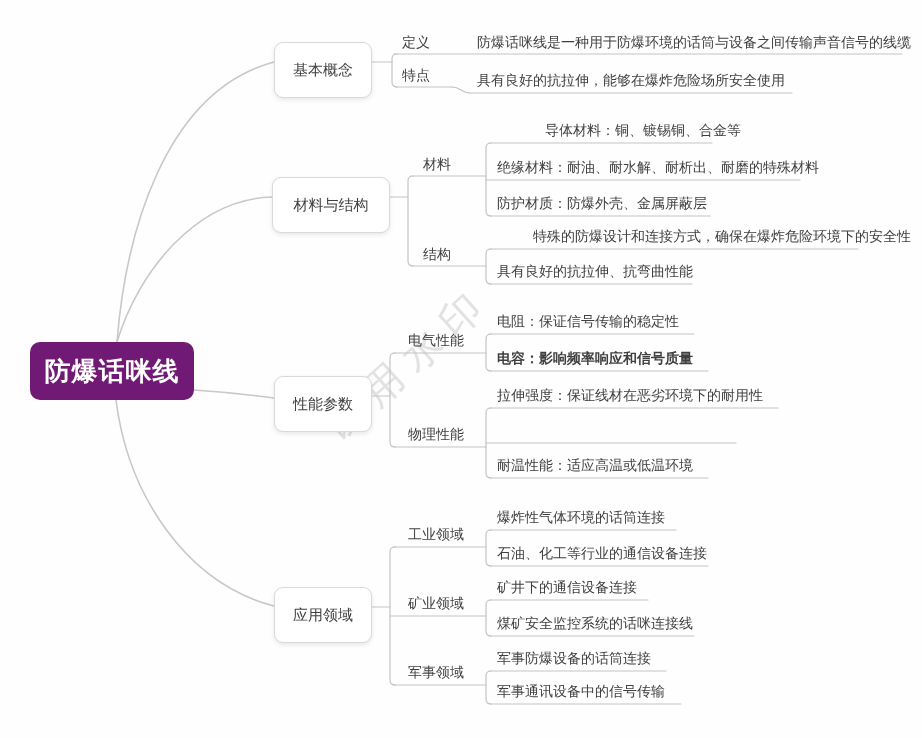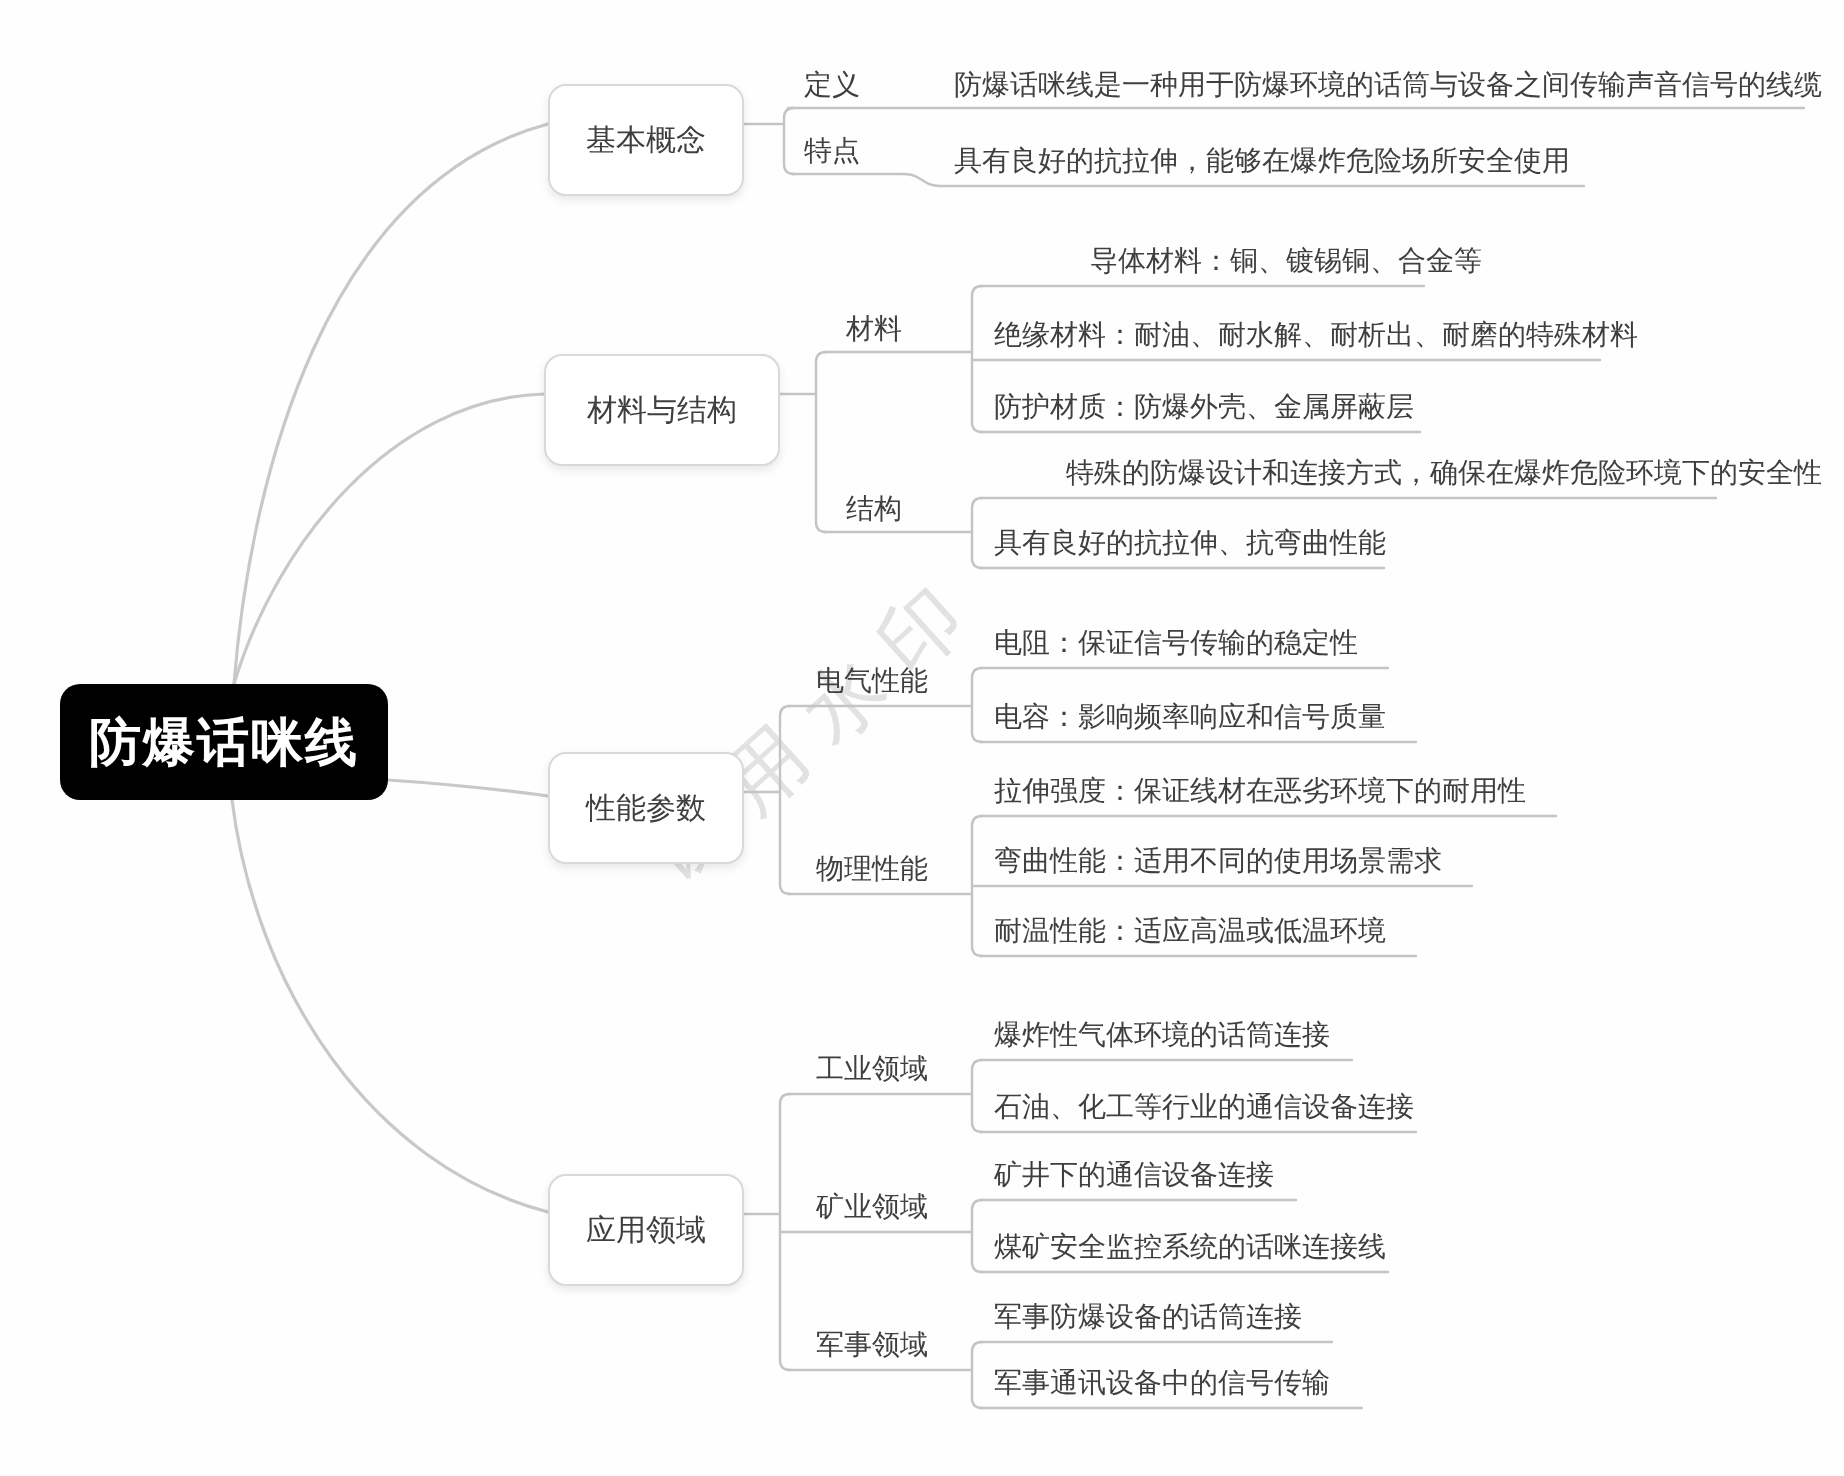--- a/index.html
+++ b/index.html
@@ -15,21 +15,21 @@
   #connectors{position:absolute;left:0;top:0;z-index:2;}
   .wm{
     position:absolute;z-index:1;
     font-size:40px;letter-spacing:12px;color:#e2e2e2;
     transform:rotate(-42deg);white-space:nowrap;
     user-select:none;
   }
   .root-box{
     position:absolute;z-index:3;
     left:30px;top:342px;width:164px;height:58px;
-    background:#000000;border-radius:10px;
+    background:#701a75;border-radius:10px;
     display:flex;align-items:center;justify-content:center;
     color:#fff;font-size:26px;font-weight:bold;letter-spacing:1px;
   }
   .l1-box{
     position:absolute;z-index:3;height:56px;
     background:#fff;border:1px solid #d9d9d9;border-radius:9px;
     box-shadow:0 2px 5px rgba(0,0,0,0.09);
     display:flex;align-items:center;justify-content:center;
     font-size:15px;color:#3f3f3f;box-sizing:border-box;
   }
@@ -123,24 +123,23 @@
   <div class="tnode" style="left:423px;top:155px;">材料</div>
   <div class="tnode" style="left:497px;top:121px;margin-left:48px;">导体材料：铜、镀锡铜、合金等</div>
   <div class="tnode" style="left:497px;top:158px;">绝缘材料：耐油、耐水解、耐析出、耐磨的特殊材料</div>
   <div class="tnode" style="left:497px;top:194px;">防护材质：防爆外壳、金属屏蔽层</div>
   <div class="tnode" style="left:423px;top:245px;">结构</div>
   <div class="tnode" style="left:497px;top:227px;margin-left:36px;">特殊的防爆设计和连接方式，确保在爆炸危险环境下的安全性</div>
   <div class="tnode" style="left:497px;top:262px;">具有良好的抗拉伸、抗弯曲性能</div>
 
   <div class="tnode" style="left:408px;top:331px;">电气性能</div>
   <div class="tnode" style="left:497px;top:312px;">电阻：保证信号传输的稳定性</div>
-  <div class="tnode" style="left:497px;top:349px;">电容：影响频率响应和信号质量</div>
+  <div class="tnode" style="left:497px;top:349px;font-weight:bold;">电容：影响频率响应和信号质量</div>
   <div class="tnode" style="left:408px;top:425px;">物理性能</div>
   <div class="tnode" style="left:497px;top:386px;">拉伸强度：保证线材在恶劣环境下的耐用性</div>
-  <div class="tnode" style="left:497px;top:421px;">弯曲性能：适用不同的使用场景需求</div>
   <div class="tnode" style="left:497px;top:456px;">耐温性能：适应高温或低温环境</div>
 
   <div class="tnode" style="left:408px;top:525px;">工业领域</div>
   <div class="tnode" style="left:497px;top:508px;">爆炸性气体环境的话筒连接</div>
   <div class="tnode" style="left:497px;top:544px;">石油、化工等行业的通信设备连接</div>
   <div class="tnode" style="left:408px;top:594px;">矿业领域</div>
   <div class="tnode" style="left:497px;top:578px;">矿井下的通信设备连接</div>
   <div class="tnode" style="left:497px;top:614px;">煤矿安全监控系统的话咪连接线</div>
   <div class="tnode" style="left:408px;top:663px;">军事领域</div>
   <div class="tnode" style="left:497px;top:649px;">军事防爆设备的话筒连接</div>

